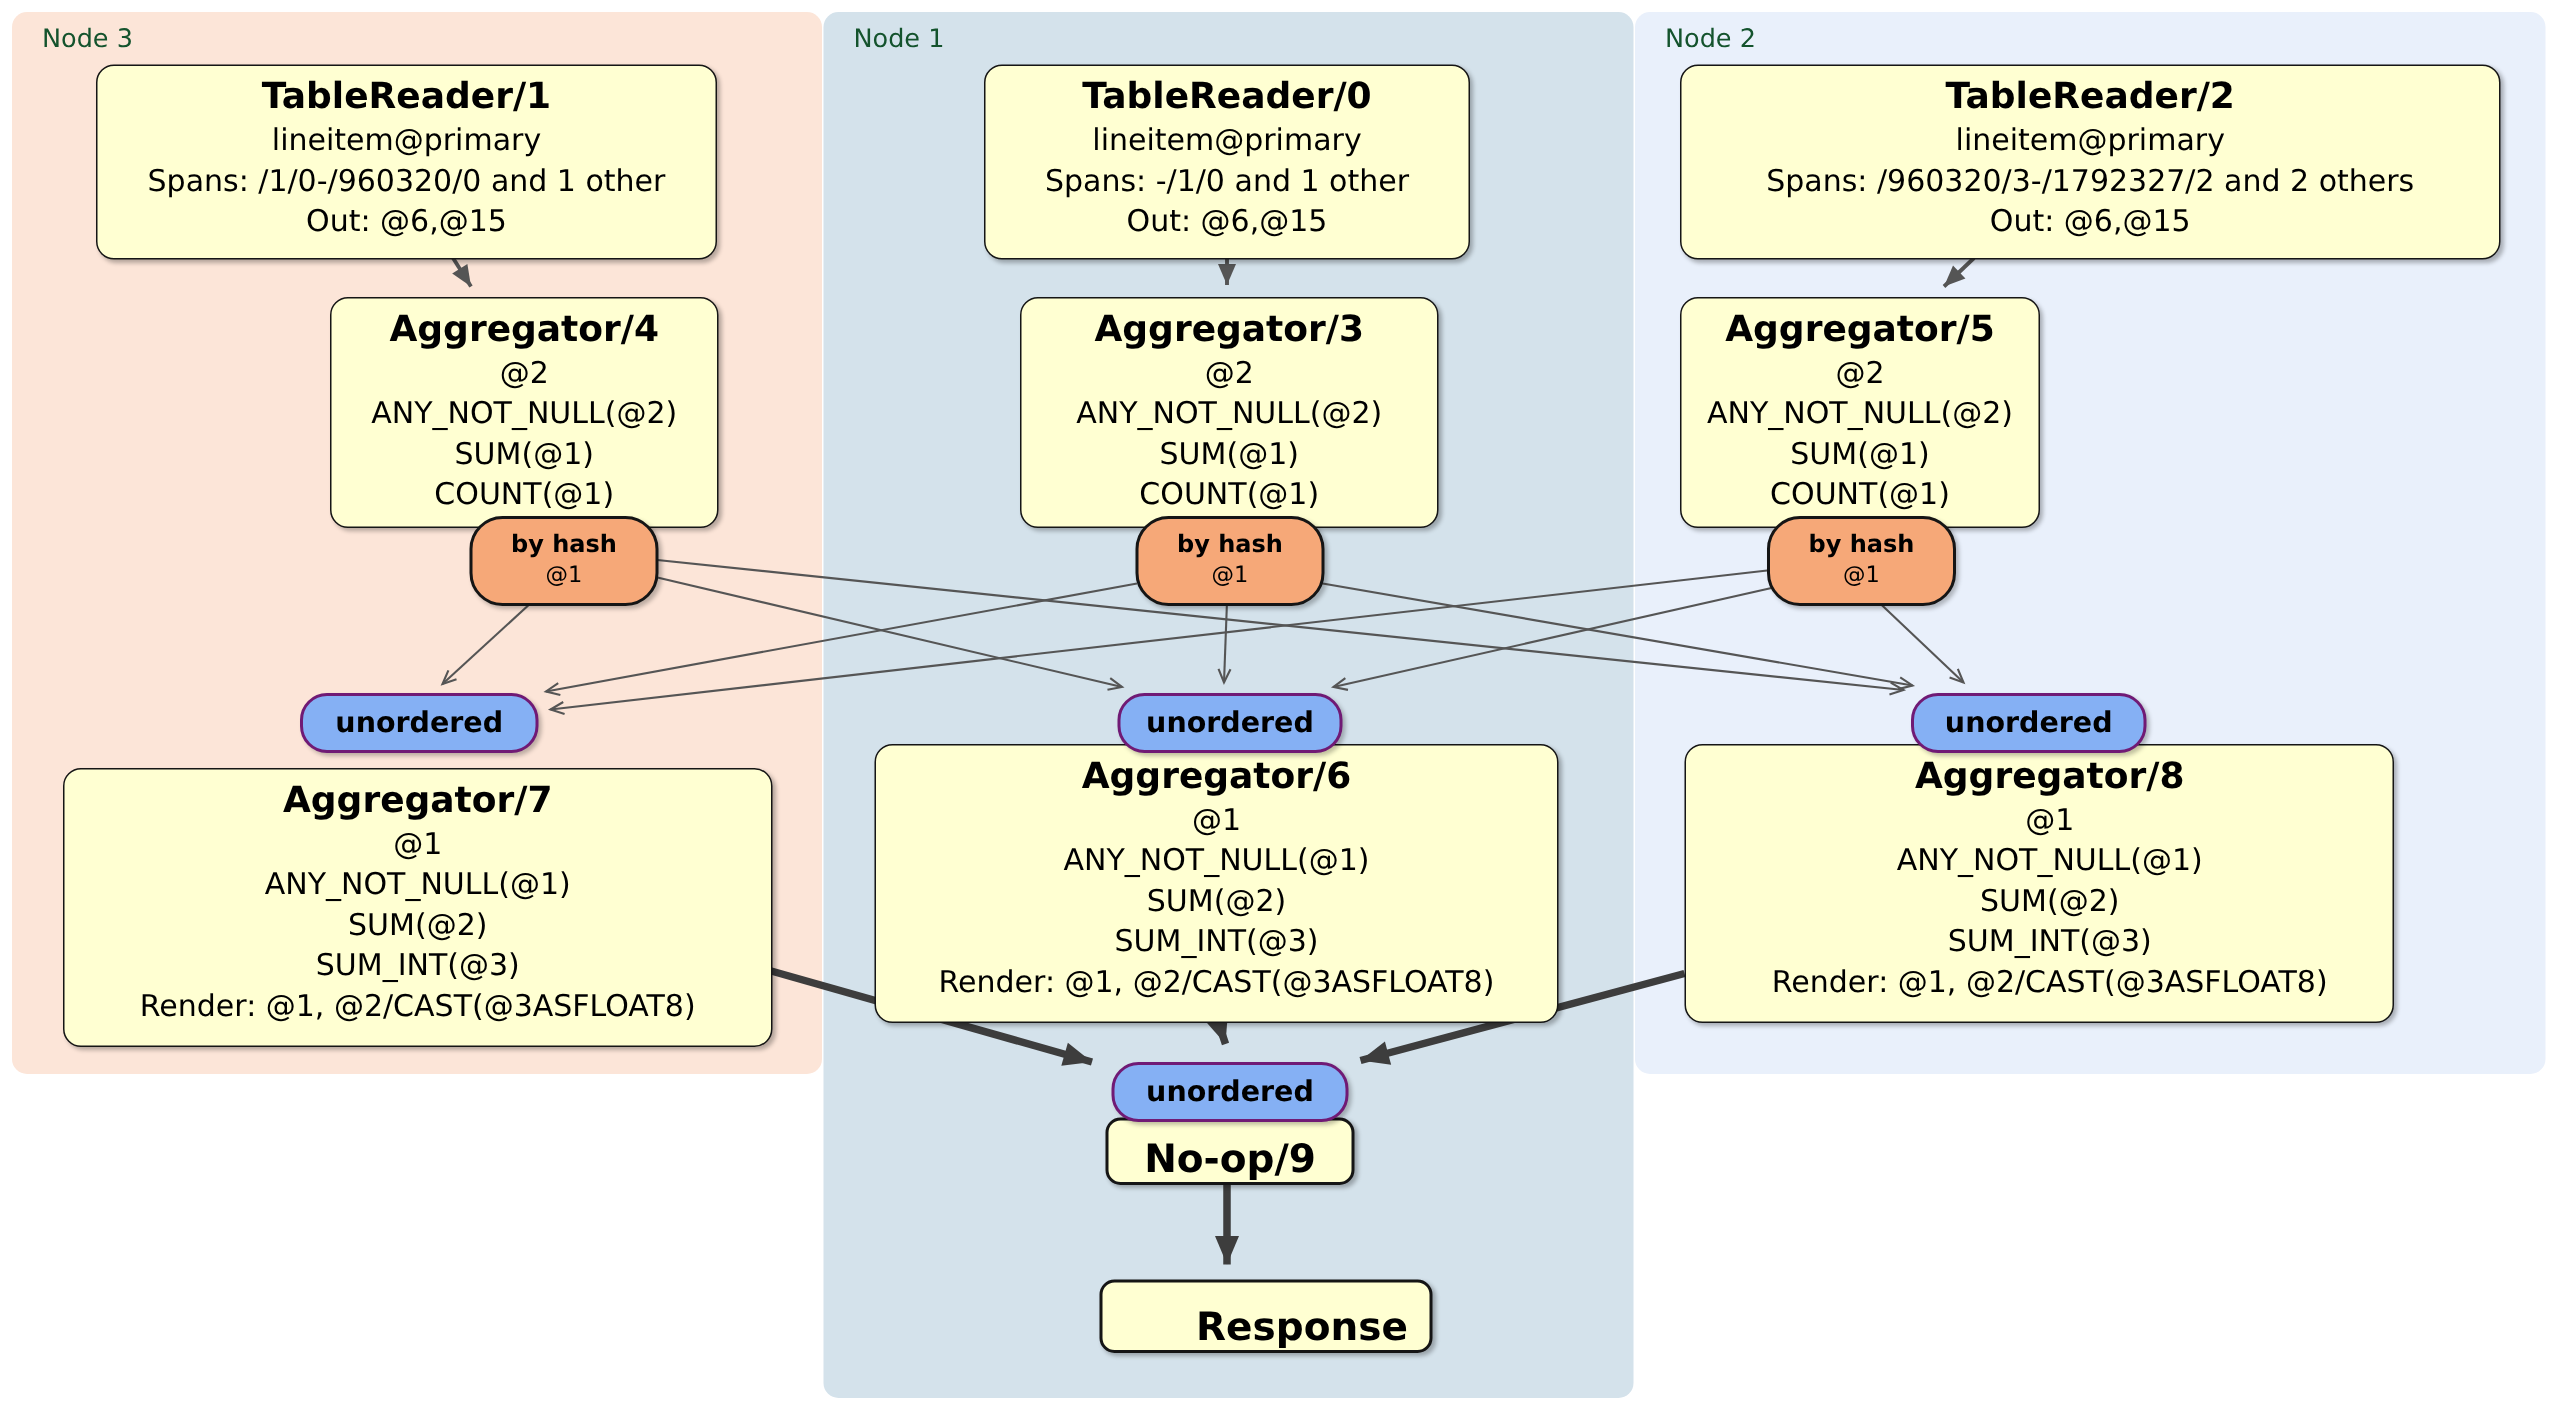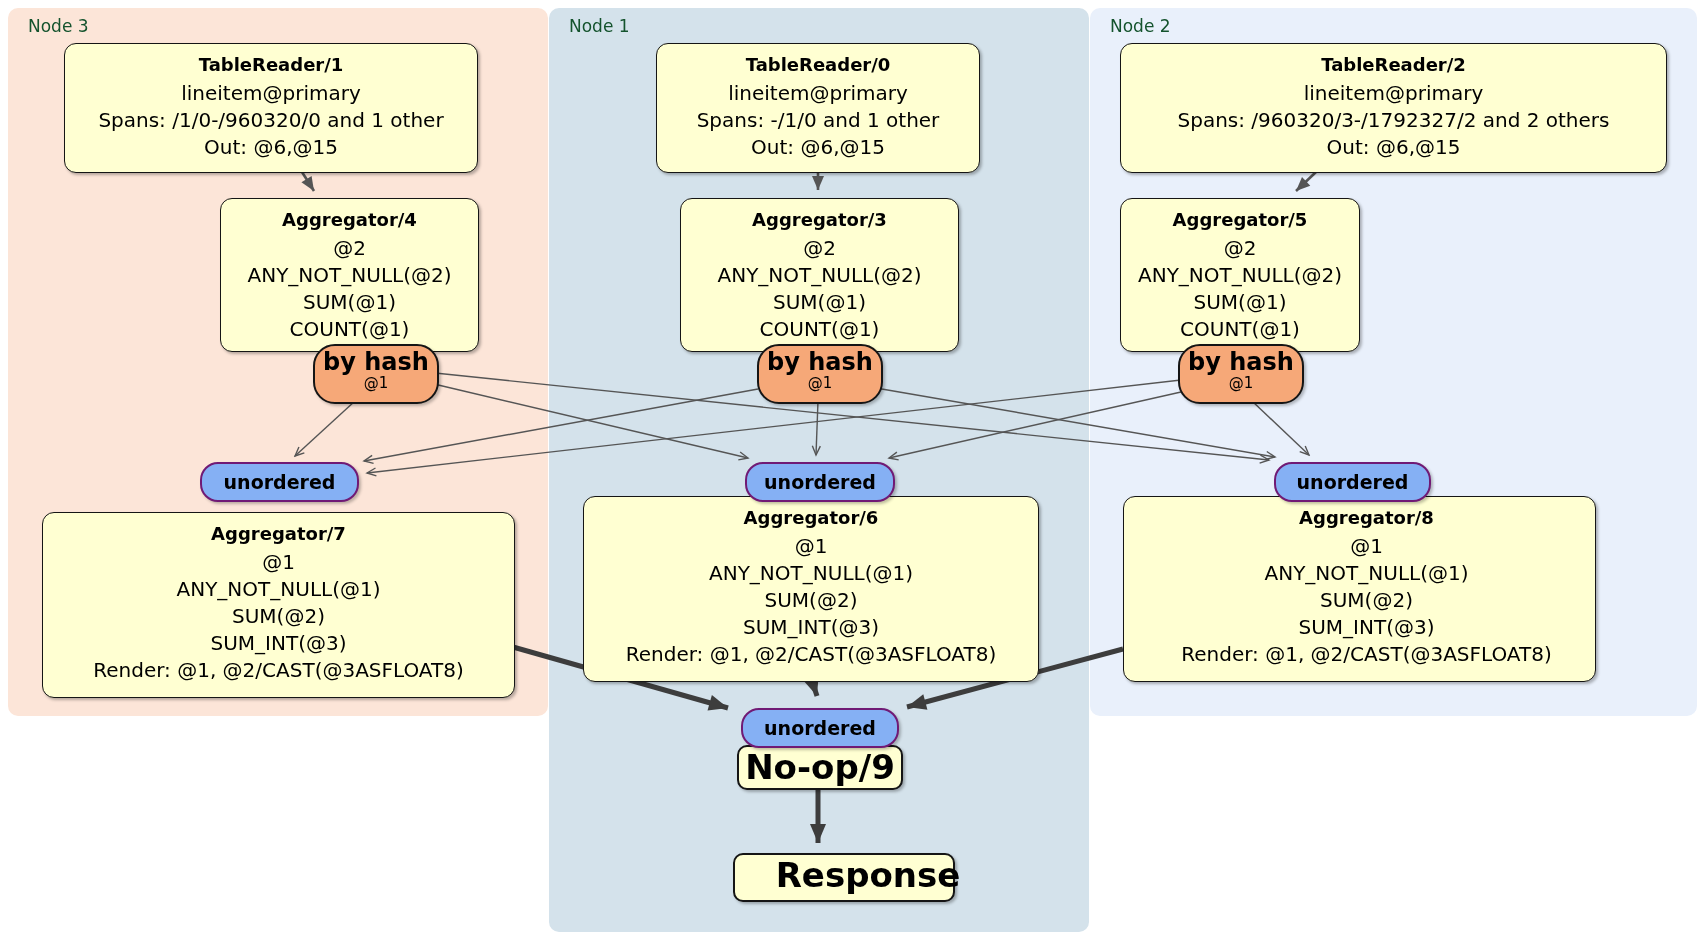--- a/index.html
+++ b/index.html
@@ -3,32 +3,32 @@
 <meta charset="utf-8">
 <style>
   html,body{margin:0;padding:0;background:#ffffff;}
   .canvas{position:relative;width:1708px;height:940px;background:#ffffff;overflow:hidden;
           font-family:"DejaVu Sans","Liberation Sans",sans-serif;color:#000;}
   .group{position:absolute;border-radius:10px;z-index:0;}
   .group-label{position:absolute;top:8px;left:20px;font-size:17px;color:#14532d;}
   .edge-layer{position:absolute;left:0;top:0;z-index:1;pointer-events:none;}
   .pbox{position:absolute;background:#ffffd2;border:1.8px solid #151515;border-radius:12px;
         text-align:center;z-index:2;box-shadow:2px 2px 3px rgba(0,0,0,0.28);}
-  .pbox .title{font-weight:bold;font-size:18px;line-height:31px;padding-top:5px;white-space:nowrap;}
+  .pbox .title{font-weight:bold;font-size:24px;line-height:31px;padding-top:5px;white-space:nowrap;}
   .pbox .line{font-size:20px;line-height:27px;white-space:nowrap;}
   .router{position:absolute;background:#f6a878;border:2px solid #151515;border-radius:22px;
           text-align:center;z-index:3;box-shadow:2px 2px 3px rgba(0,0,0,0.25);}
-  .router .rlabel{font-weight:bold;font-size:24px;line-height:23px;padding-top:5px;}
+  .router .rlabel{font-weight:bold;font-size:16px;line-height:23px;padding-top:5px;}
   .router .rsub{font-size:15px;line-height:19px;}
   .sync{position:absolute;background:#85b0f4;border:2px solid #701a75;border-radius:18px;
         display:flex;align-items:center;justify-content:center;
         font-weight:bold;font-size:19px;z-index:3;box-shadow:2px 2px 3px rgba(0,0,0,0.25);}
   .mini{position:absolute;background:#ffffd2;border:2px solid #151515;border-radius:10px;
-        display:flex;align-items:flex-start;justify-content:center;
-        font-weight:bold;font-size:34px;z-index:2;box-shadow:2px 2px 3px rgba(0,0,0,0.28);}
+        display:flex;align-items:flex-end;justify-content:center;
+        font-weight:bold;font-size:26px;z-index:2;box-shadow:2px 2px 3px rgba(0,0,0,0.28);}
 </style>
 </head>
 <body>
 
 <div class="canvas">
 
   <div class="group" style="left:8px;top:8px;width:540px;height:708px;background:#fce5d8;">
     <div class="group-label">Node 3</div>
   </div>
   <div class="group" style="left:549px;top:8px;width:540px;height:924px;background:#d4e2eb;">

